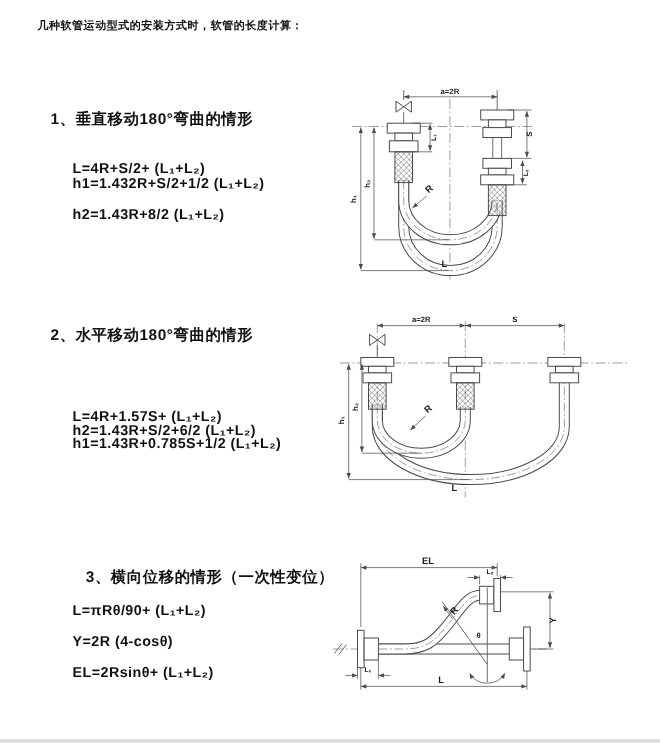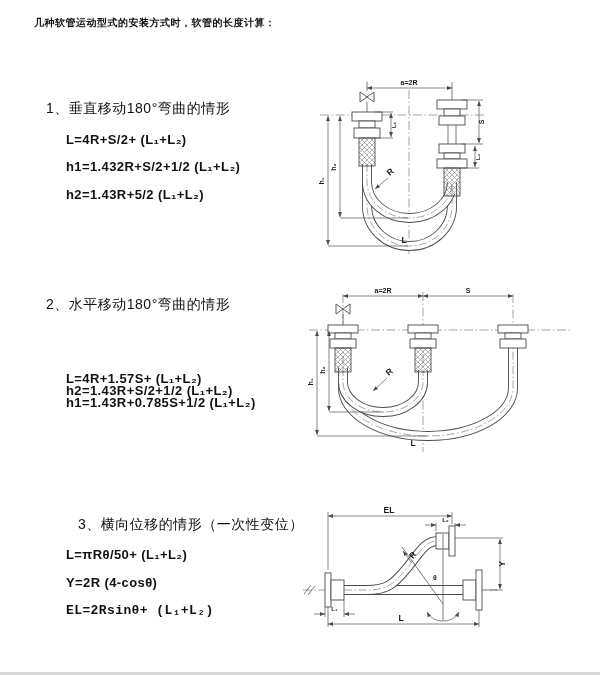--- a/index.html
+++ b/index.html
@@ -1,24 +1,24 @@
 <!DOCTYPE html>
 <html><head>
 <meta charset="utf-8">
 <style>
   html,body{margin:0;padding:0;}
   body{width:600px;height:675px;background:#ffffff;position:relative;overflow:hidden;
        font-family:"Liberation Sans","DejaVu Sans",sans-serif;color:#111;}
   .abs{position:absolute;}
   .title{left:34px;top:16px;font-size:10px;font-weight:bold;letter-spacing:.5px;}
-  .sec-h{font-size:14px;font-weight:normal;letter-spacing:.5px;}
+  .sec-h{font-size:14px;font-weight:bold;letter-spacing:.5px;}
   .formula{font-size:13px;font-weight:bold;letter-spacing:.4px;}
-  #h1{left:46px;top:100px;} #f10{left:66px;top:132px;} #f11{left:66px;top:159px;} #f12{left:66px;top:187px;}
+  #h1{left:46px;top:100px;} #f10{left:66px;top:145px;} #f11{left:66px;top:159px;} #f12{left:66px;top:187px;}
   #h2{left:46px;top:296px;} #f20{left:66px;top:327px;margin-top:44px;} #f21{left:66px;top:355px;margin-top:40px;} #f22{left:66px;top:383px;}
-  #h3{left:46px;top:516px;margin-left:32px;} #f30{left:66px;top:547px;} #f31{left:66px;top:575px;} #f32{left:66px;top:603px;font-family:Liberation Mono, monospace;}
+  #h3{left:46px;top:516px;margin-left:32px;} #f30{left:66px;top:547px;} #f31{left:66px;top:575px;} #f32{left:66px;top:603px;}
   #d1{left:312px;top:70px;} #d2{left:303px;top:282px;} #d3{left:297px;top:500px;}
   .edge{left:0;bottom:0;width:600px;height:3px;background:#d8d8d8;}
   
   svg{overflow:visible;}
   .dln{stroke:#5a5a5a;stroke-width:.8;fill:none;}
   .cl{stroke:#6a6a6a;stroke-width:.6;fill:none;stroke-dasharray:9 2.5 1.5 2.5;}
   .part{fill:#ffffff;stroke:#4a4a4a;stroke-width:.9;}
   .hat{fill:url(#ht1);stroke:#4a4a4a;stroke-width:.9;}
   .hat2{fill:url(#ht2);stroke:#4a4a4a;stroke-width:.9;}
   .to{stroke:#4a4a4a;stroke-width:10;fill:none;}
@@ -31,29 +31,29 @@
   .sm{font-size:6.2px;}
 </style>
 </head>
 <body>
 
 <div class="abs title">几种软管运动型式的安装方式时，软管的长度计算：</div>
 
 <div class="abs sec-h" id="h1">1、垂直移动180°弯曲的情形</div>
 <div class="abs formula" id="f10">L=4R+S/2+ (L₁+L₂)</div>
 <div class="abs formula" id="f11">h1=1.432R+S/2+1/2 (L₁+L₂)</div>
-<div class="abs formula" id="f12">h2=1.43R+5/2 (L₁+L₂)</div>
+<div class="abs formula" id="f12">h2=1.43R+8/2 (L₁+L₂)</div>
 
 <div class="abs sec-h" id="h2">2、水平移动180°弯曲的情形</div>
 <div class="abs formula" id="f20">L=4R+1.57S+ (L₁+L₂)</div>
 <div class="abs formula" id="f21">h1=1.43R+0.785S+1/2 (L₁+L₂)</div>
-<div class="abs formula" id="f22">h2=1.43R+S/2+1/2 (L₁+L₂)</div>
+<div class="abs formula" id="f22">h2=1.43R+S/2+6/2 (L₁+L₂)</div>
 
 <div class="abs sec-h" id="h3">3、横向位移的情形（一次性变位）</div>
-<div class="abs formula" id="f30">L=πRθ/50+ (L₁+L₂)</div>
+<div class="abs formula" id="f30">L=πRθ/90+ (L₁+L₂)</div>
 <div class="abs formula" id="f31">Y=2R (4-cosθ)</div>
 <div class="abs formula" id="f32">EL=2Rsinθ+ (L₁+L₂)</div>
 
 <svg class="abs" id="d1" width="280" height="192" viewBox="0 0 280 192">
   <defs>
     <marker id="ar1" viewBox="0 0 10 10" refX="9.5" refY="5" markerWidth="8" markerHeight="8" orient="auto-start-reverse">
       <path d="M0.5,1.5 L9.5,5 L0.5,8.5 Z" fill="#4a4a4a"></path>
     </marker>
     <pattern id="ht1" width="5" height="5" patternUnits="userSpaceOnUse">
       <path d="M0,0 L5,5 M5,0 L0,5" stroke="#777" stroke-width="0.55" fill="none"></path>

